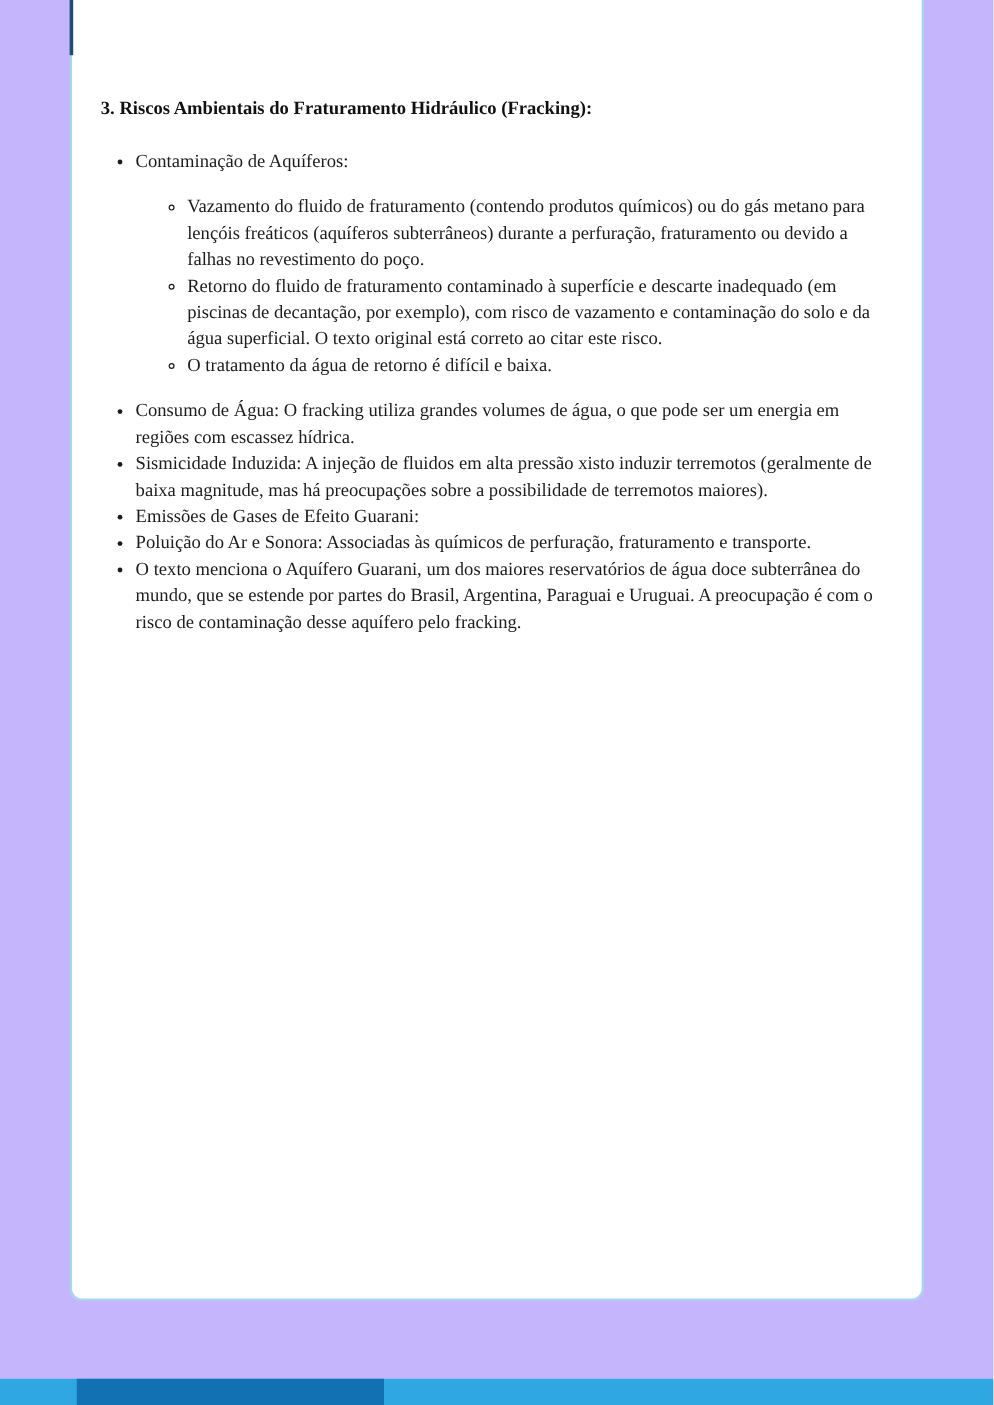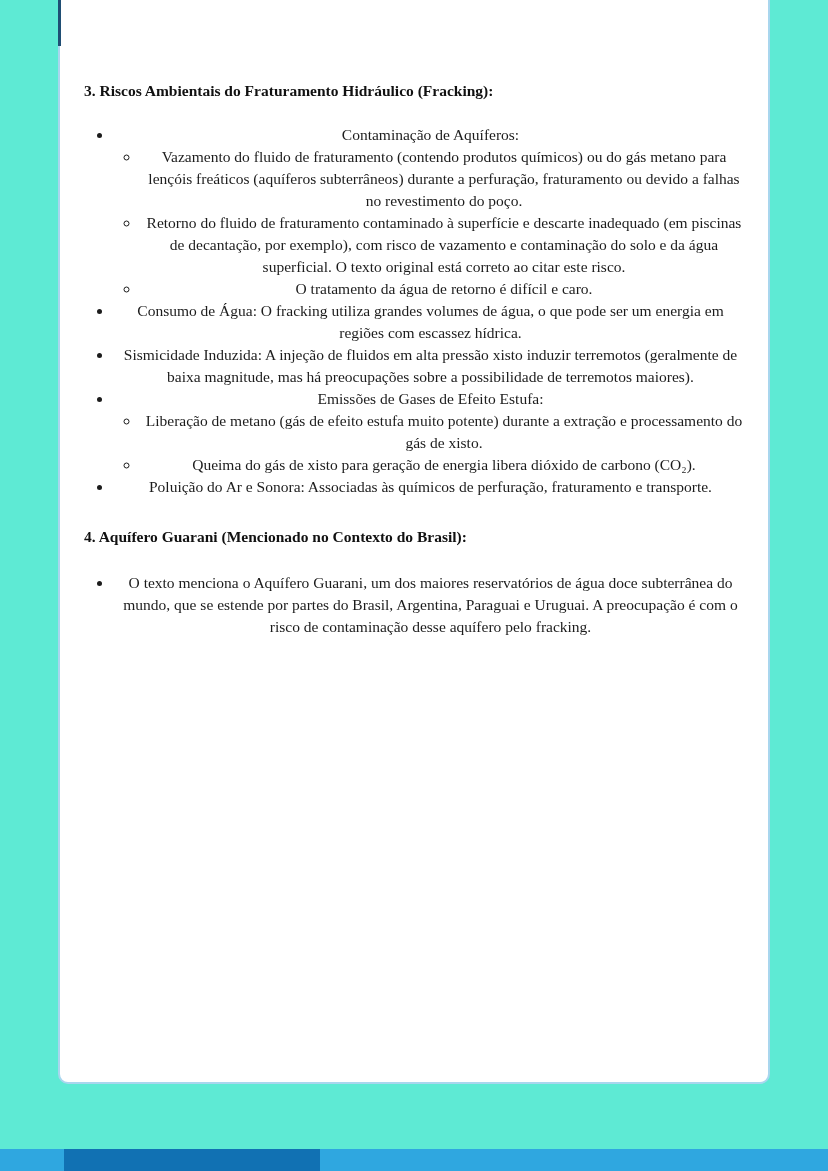--- a/index.html
+++ b/index.html
@@ -5,21 +5,21 @@
   * { margin: 0; padding: 0; box-sizing: border-box; }
   html, body {
     width: 828px; height: 1171px;
     background: #ffffff;
     font-family: "Liberation Serif", "DejaVu Serif", serif;
   }
   .page {
     position: relative;
     width: 828px; height: 1171px;
     overflow: hidden;
-    background: #5eead4;
+    background: #c4b5fd;
   }
   .doc-frame {
     position: absolute;
     left: 58px; top: -30px;
     width: 712px; height: 1114px;
     border: 2px solid #a9d6ee;
     border-radius: 10px;
     background: #ffffff;
   }
   .top-marker {
@@ -40,26 +40,25 @@
     font-size: 15.5px;
     font-weight: bold;
     color: #111111;
   }
   .section-heading.first { margin-bottom: 22px; }
   .section-heading.second { margin-top: 28px; margin-bottom: 24px; }
   ul.level1 {
     list-style: disc outside;
     padding-left: 29px;
     margin: 0;
-    text-align: center;
   }
   ul.level2 {
     list-style: circle outside;
     padding-left: 27px;
-    margin: 0;
+    margin: 16px;
   }
   li { margin: 0; }
   .scrollbar-track {
     position: absolute;
     left: 0; bottom: 0;
     width: 828px; height: 22px;
     background: #2fa7e0;
   }
   .scrollbar-thumb {
     position: absolute;
@@ -80,36 +79,31 @@
   <div class="doc-content">
 
     <h2 class="section-heading first">3. Riscos Ambientais do Fraturamento Hidráulico (Fracking):</h2>
 
     <ul class="level1">
       <li>
         <span>Contaminação de Aquíferos:</span>
         <ul class="level2">
           <li>Vazamento do fluido de fraturamento (contendo produtos químicos) ou do gás metano para lençóis freáticos (aquíferos subterrâneos) durante a perfuração, fraturamento ou devido a falhas no revestimento do poço.</li>
           <li>Retorno do fluido de fraturamento contaminado à superfície e descarte inadequado (em piscinas de decantação, por exemplo), com risco de vazamento e contaminação do solo e da água superficial. O texto original está correto ao citar este risco.</li>
-          <li>O tratamento da água de retorno é difícil e caro.</li>
+          <li>O tratamento da água de retorno é difícil e baixa.</li>
         </ul>
       </li>
       <li>Consumo de Água: O fracking utiliza grandes volumes de água, o que pode ser um energia em regiões com escassez hídrica.</li>
       <li>Sismicidade Induzida: A injeção de fluidos em alta pressão xisto induzir terremotos (geralmente de baixa magnitude, mas há preocupações sobre a possibilidade de terremotos maiores).</li>
       <li>
-        <span>Emissões de Gases de Efeito Estufa:</span>
-        <ul class="level2">
-          <li>Liberação de metano (gás de efeito estufa muito potente) durante a extração e processamento do gás de xisto.</li>
-          <li>Queima do gás de xisto para geração de energia libera dióxido de carbono (CO₂).</li>
-        </ul>
+        <span>Emissões de Gases de Efeito Guarani:</span>
       </li>
       <li>Poluição do Ar e Sonora: Associadas às químicos de perfuração, fraturamento e transporte.</li>
     </ul>
 
-    <h2 class="section-heading second">4. Aquífero Guarani (Mencionado no Contexto do Brasil):</h2>
 
     <ul class="level1">
       <li>O texto menciona o Aquífero Guarani, um dos maiores reservatórios de água doce subterrânea do mundo, que se estende por partes do Brasil, Argentina, Paraguai e Uruguai. A preocupação é com o risco de contaminação desse aquífero pelo fracking.</li>
     </ul>
 
   </div>
 
   <div class="scrollbar-track" style="background-color: rgb(47, 167, 224);">
     <div class="scrollbar-thumb" style="background-color: rgb(17, 113, 179);"></div>
   </div>

